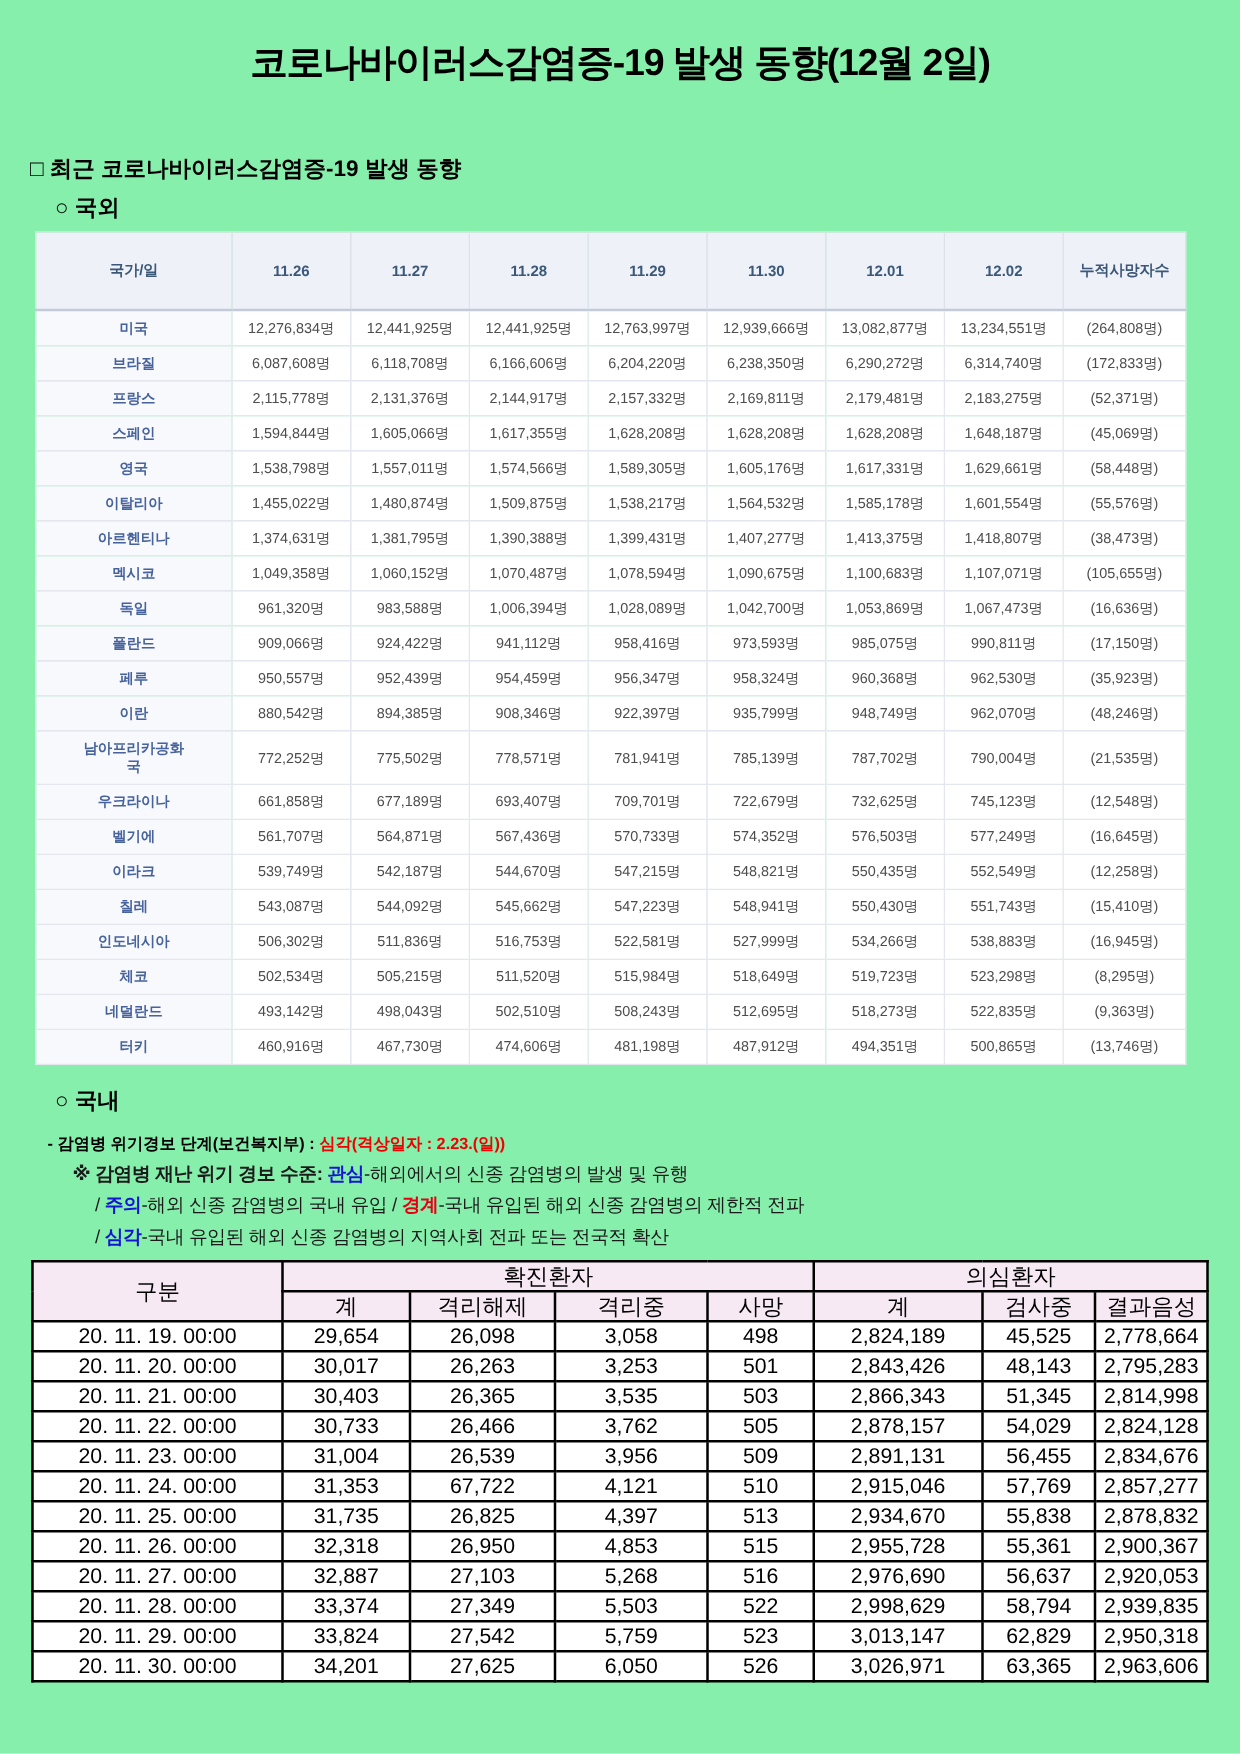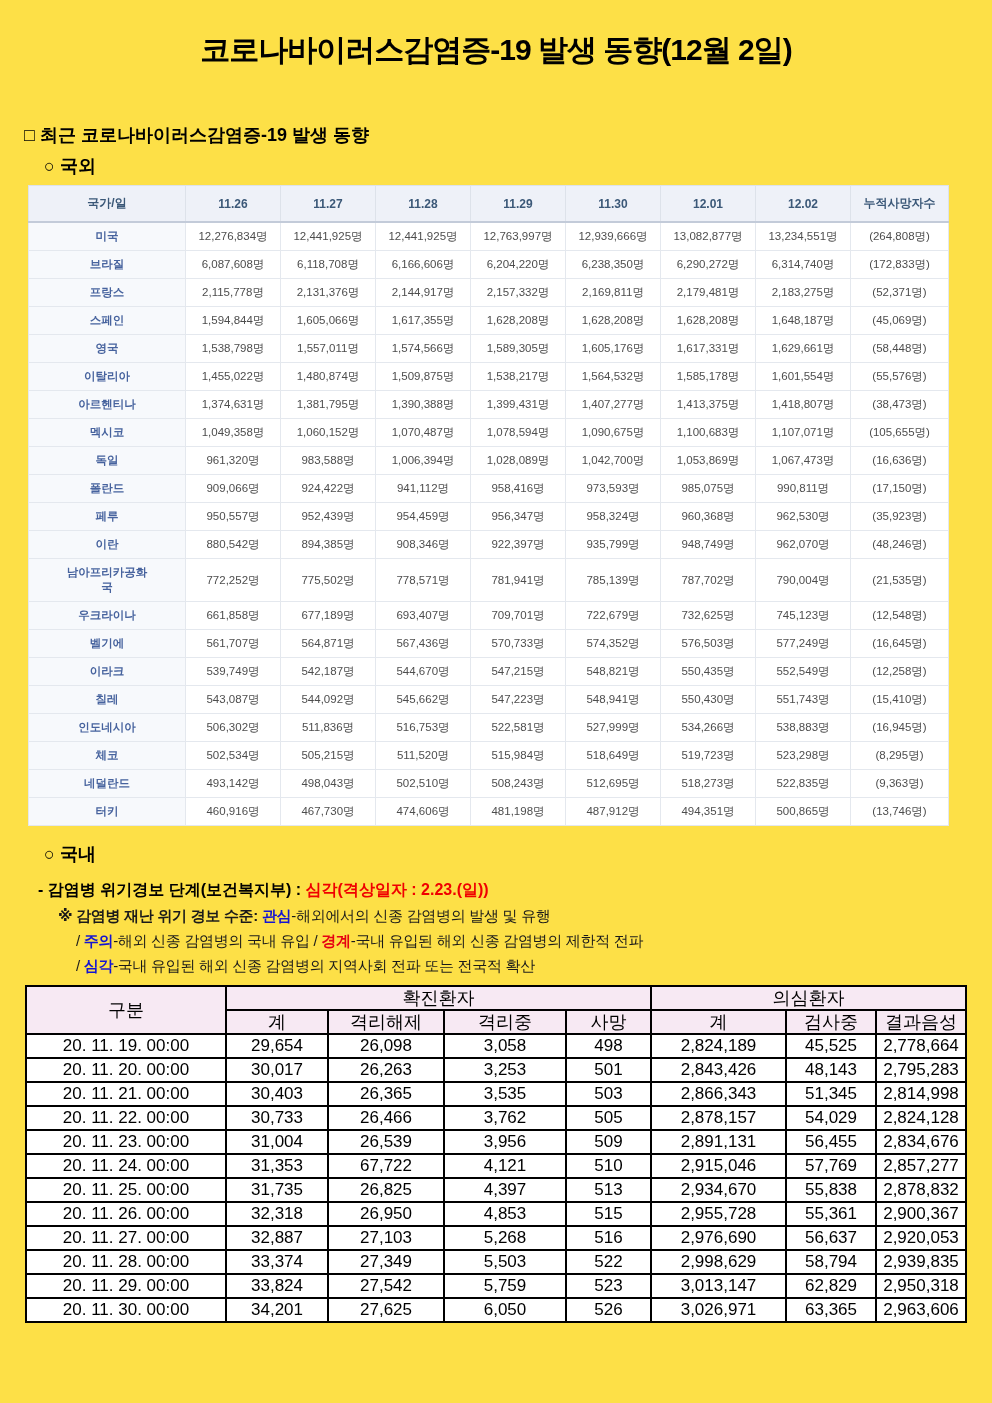--- a/index.html
+++ b/index.html
@@ -1,48 +1,48 @@
 <!DOCTYPE html>
 <html><head>
 <meta charset="utf-8">
 <style>
   html,body{margin:0;padding:0;background:#fff;}
   .page{
-    width:992px;height:1403px;margin:0 auto;background:#fde047;
+    width:992px;height:1403px;margin:0 auto;background:#86efac;
     font-family:"Liberation Sans","DejaVu Sans",sans-serif;
     color:#111;overflow:hidden;box-sizing:border-box;
   }
   .doc-title{
     margin:30px 0 0 0;text-align:center;
     font-size:30px;font-weight:bold;letter-spacing:-1px;color:#000;
   }
   .section-head{
     margin:52px 0 0 24px;font-size:18px;font-weight:bold;color:#000;
   }
   .sub-head{
     margin:7px 0 0 44px;font-size:18px;font-weight:bold;color:#000;
   }
   
   .ovs-table{
     margin:7px 0 0 28px;width:920px;border-collapse:collapse;table-layout:fixed;
   }
   .ovs-table th{
     background:#eef1f8;color:#3b5878;font-size:12px;font-weight:bold;
-    padding:9px 2px;border:1px solid #dde2ea;border-bottom:2px solid #c3cbd9;
+    padding:22px 2px;border:1px solid #dde2ea;border-bottom:2px solid #c3cbd9;
     text-align:center;
   }
   .ovs-table td{
     font-size:11.5px;color:#4d4d4d;text-align:center;
     padding:6px 3px;border:1px solid #e4e8ee;background:#fff;
   }
   .ovs-table td.country{
     color:#47639e;background:#f7f9fc;white-space:pre-line;font-weight:bold;
   }
   
-  .alert-line{margin:14px 0 0 38px;font-size:16px;font-weight:bold;color:#000;}
+  .alert-line{margin:14px 0 0 38px;font-size:13px;font-weight:bold;color:#000;}
   .alert-line .red{color:#f00000;}
   .note{margin:6px 0 0 58px;font-size:15px;color:#1a1a1a;letter-spacing:-0.3px;}
   .note.indent{margin-left:76px;}
   .note .blue{color:#1414d2;font-weight:bold;margin-top:39px;}
   .note .red{color:#e60012;font-weight:bold;}
   .note .b{font-weight:bold;}
   
   .dom-table{
     margin:9px 0 0 25px;width:940px;border-collapse:collapse;table-layout:fixed;
   }

